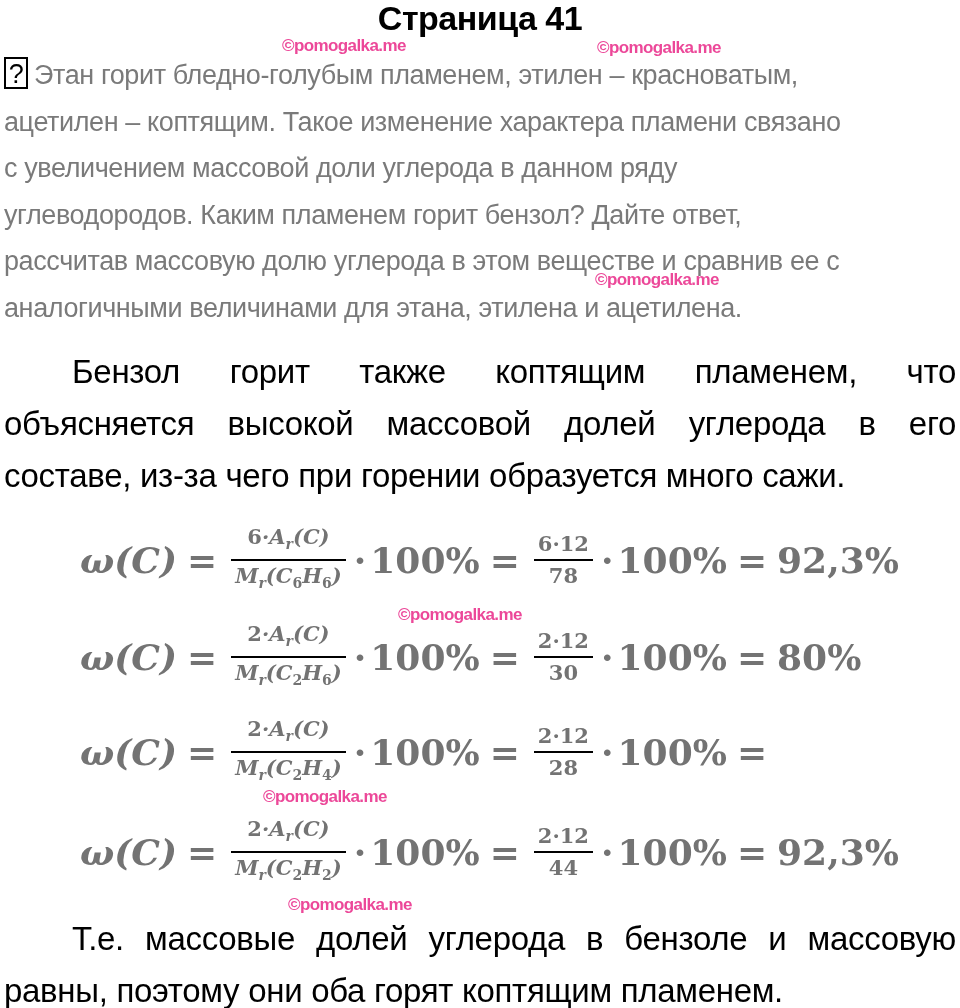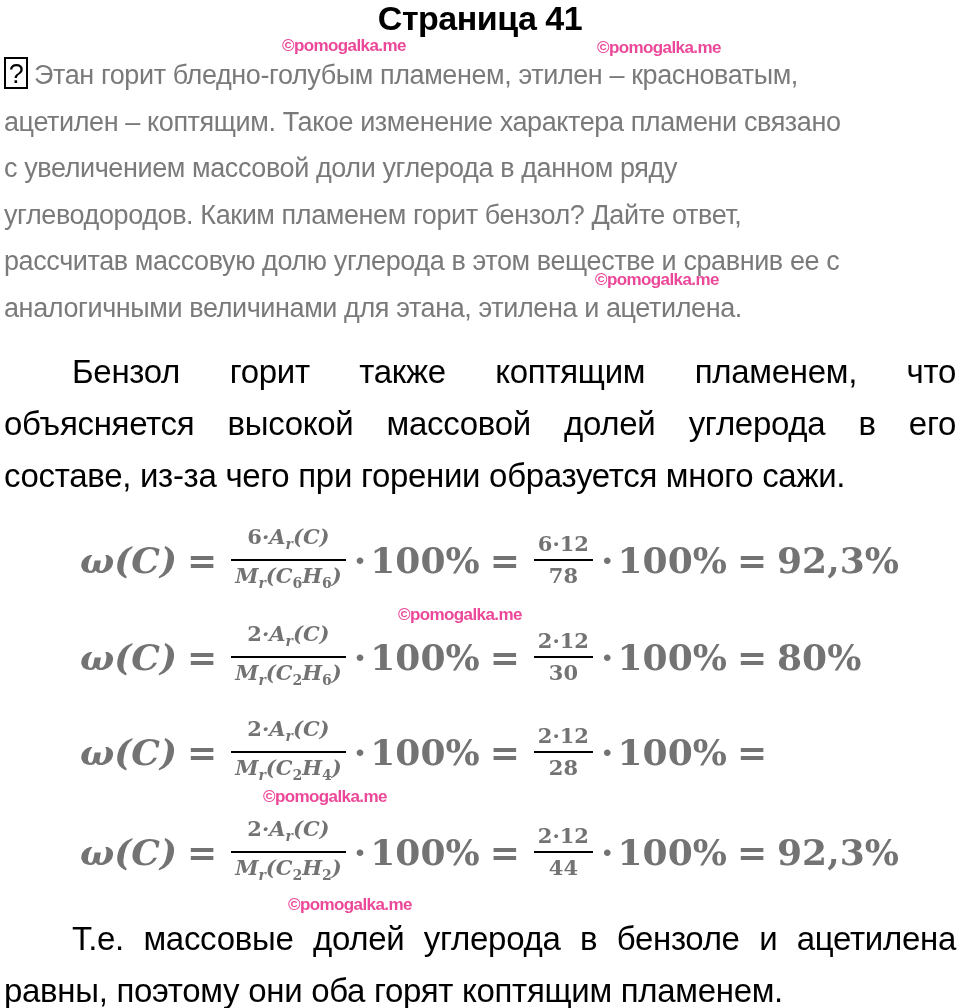--- a/index.html
+++ b/index.html
@@ -244,16 +244,16 @@
 
 <div class="answer" style="top:913px;">
   <div class="line justify indent">
     <span>Т.е.</span>
     <span>массовые</span>
     <span>долей</span>
     <span>углерода</span>
     <span>в</span>
     <span>бензоле</span>
     <span>и</span>
-    <span>ацетилена</span>
+    <span>массовую</span>
   </div>
   <div class="line">равны, поэтому они оба горят коптящим пламенем.</div>
 </div>
 
 </body></html>

